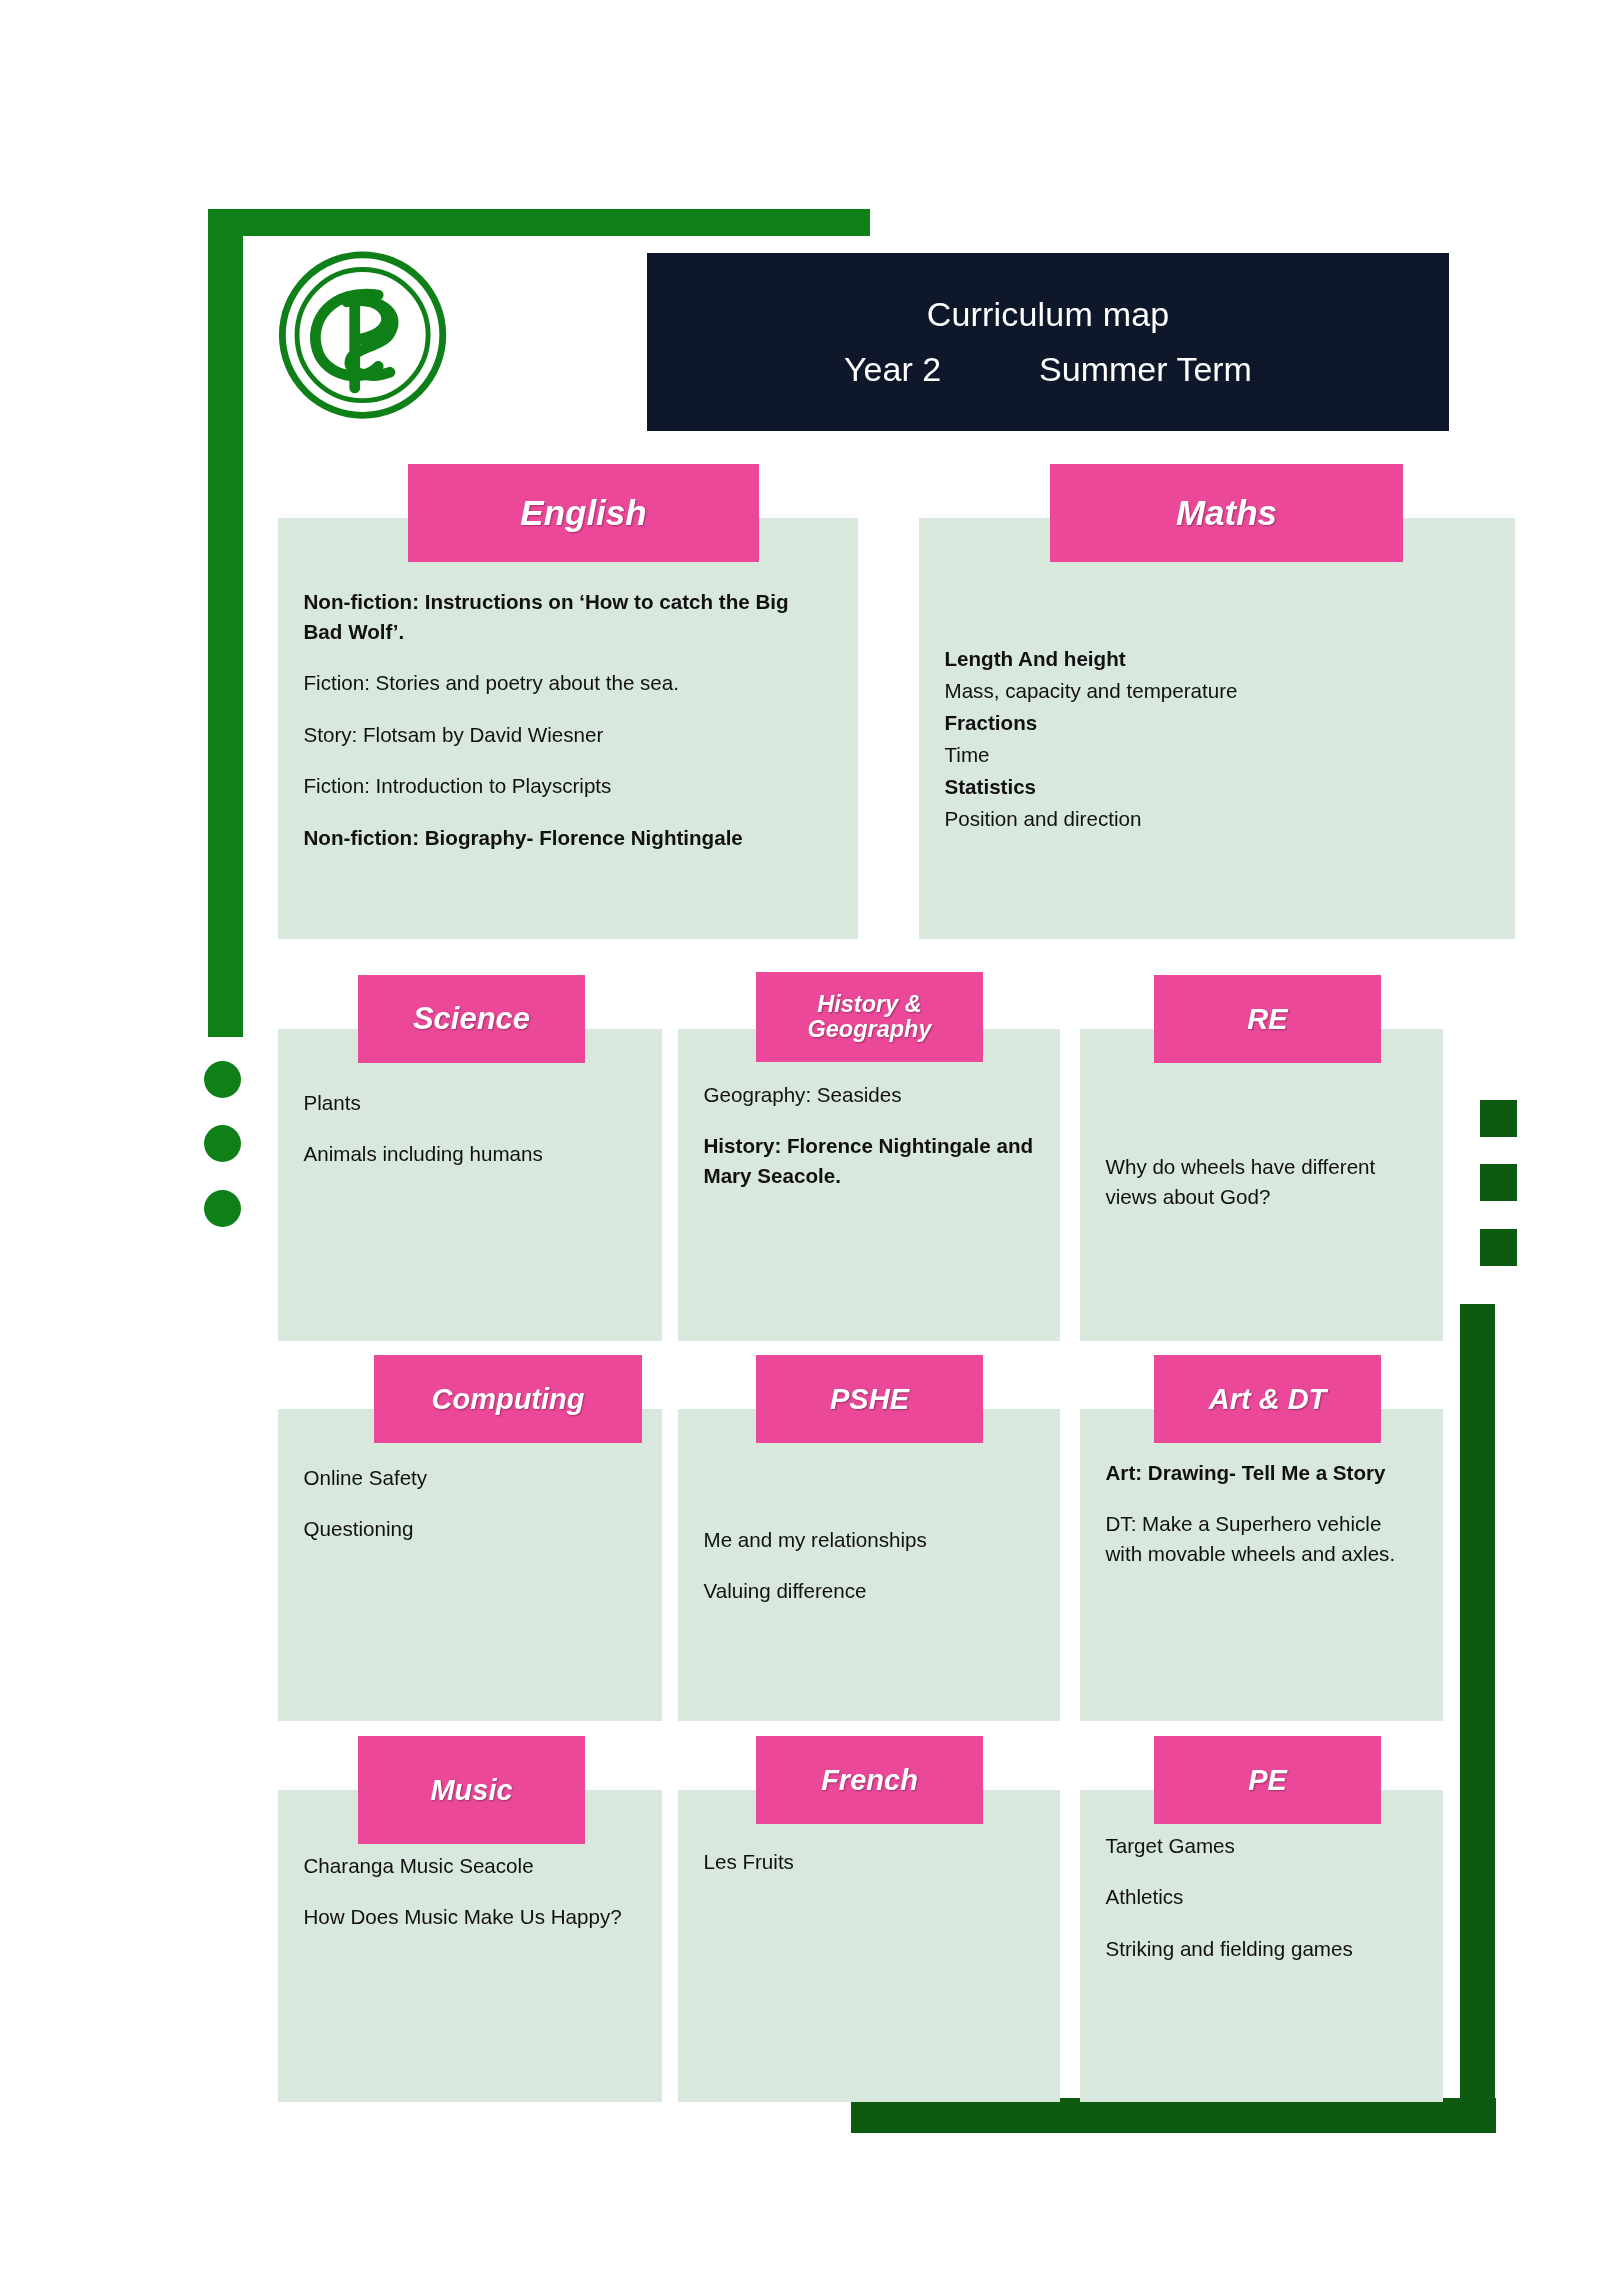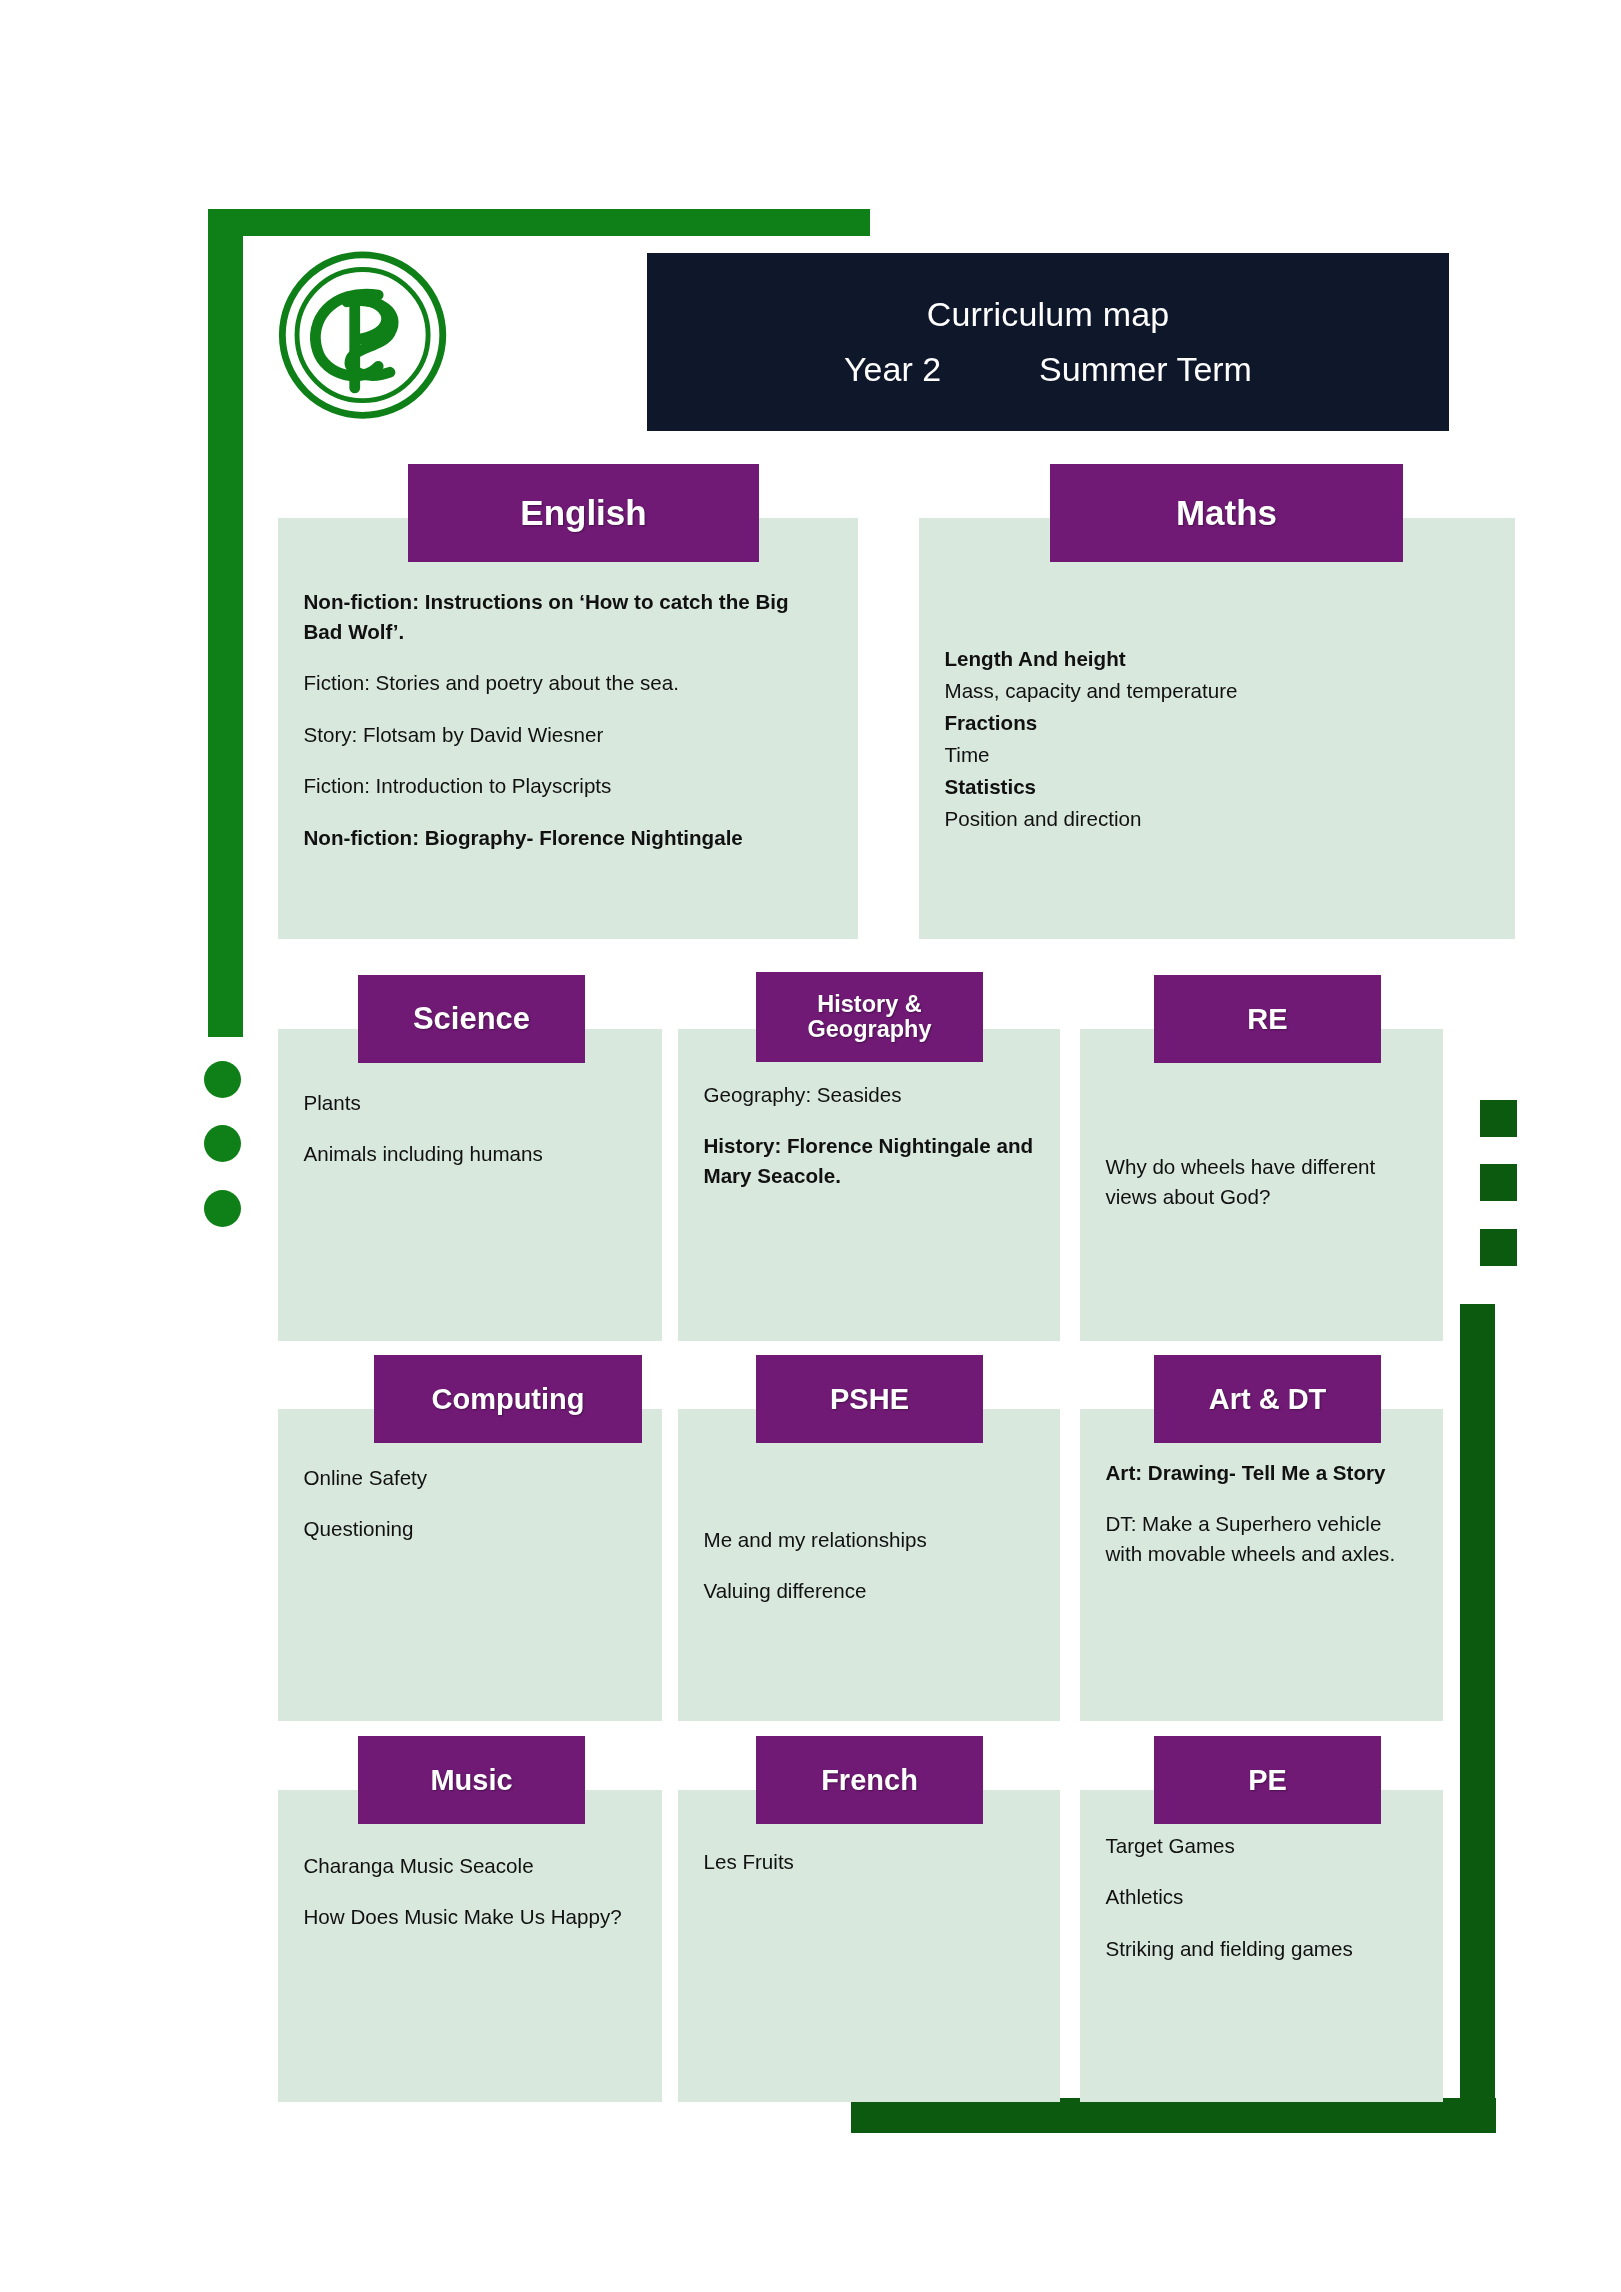--- a/index.html
+++ b/index.html
@@ -107,29 +107,30 @@
     font-size: 34px;
   }
 
   
   .card {
     position: absolute;
     background: #d9e8dd;
   }
   .card .head {
     position: absolute;
-    background: #701a75;
+    background: #ec4899;
     color: #ffffff;
     display: flex;
     align-items: center;
     justify-content: center;
     text-align: center;
     font-weight: bold;
     line-height: 1.05;
     text-shadow: 1px 1px 2px rgba(0,0,0,.35);
+    font-style: italic;
   }
   .card .body {
     position: absolute;
     left: 0;
     right: 0;
     padding: 0 25.5px;
     font-size: 20.6px;
     line-height: 1.45;
   }
   .card .body p { margin: 0 0 21.6px 0; }
@@ -247,21 +248,21 @@
 
 <div class="card" style="left:1080px; top:1409px; width:363px; height:312px;">
   <div class="head hd-art" style="left:74px; top:-54px; width:227px; height:88px;">Art &amp; DT</div>
   <div class="body" style="top:49px;">
     <p><b>Art: Drawing- Tell Me a Story</b></p>
     <p>DT: Make a Superhero vehicle with movable wheels and axles.</p>
   </div>
 </div>
 
 <div class="card" style="left:278px; top:1790px; width:384px; height:312px;">
-  <div class="head hd-music" style="left:80px; top:-54px; width:227px; height:88px;">Music</div>
+  <div class="head hd-music" style="left:80px; top:-54px; width:227px; height:108px;">Music</div>
   <div class="body" style="top:61px;">
     <p>Charanga Music Seacole</p>
     <p>How Does Music Make Us Happy?</p>
   </div>
 </div>
 
 <div class="card" style="left:678px; top:1790px; width:382px; height:312px;">
   <div class="head hd-fr" style="left:78px; top:-54px; width:227px; height:88px;">French</div>
   <div class="body" style="top:57px;">
     <p>Les Fruits</p>

